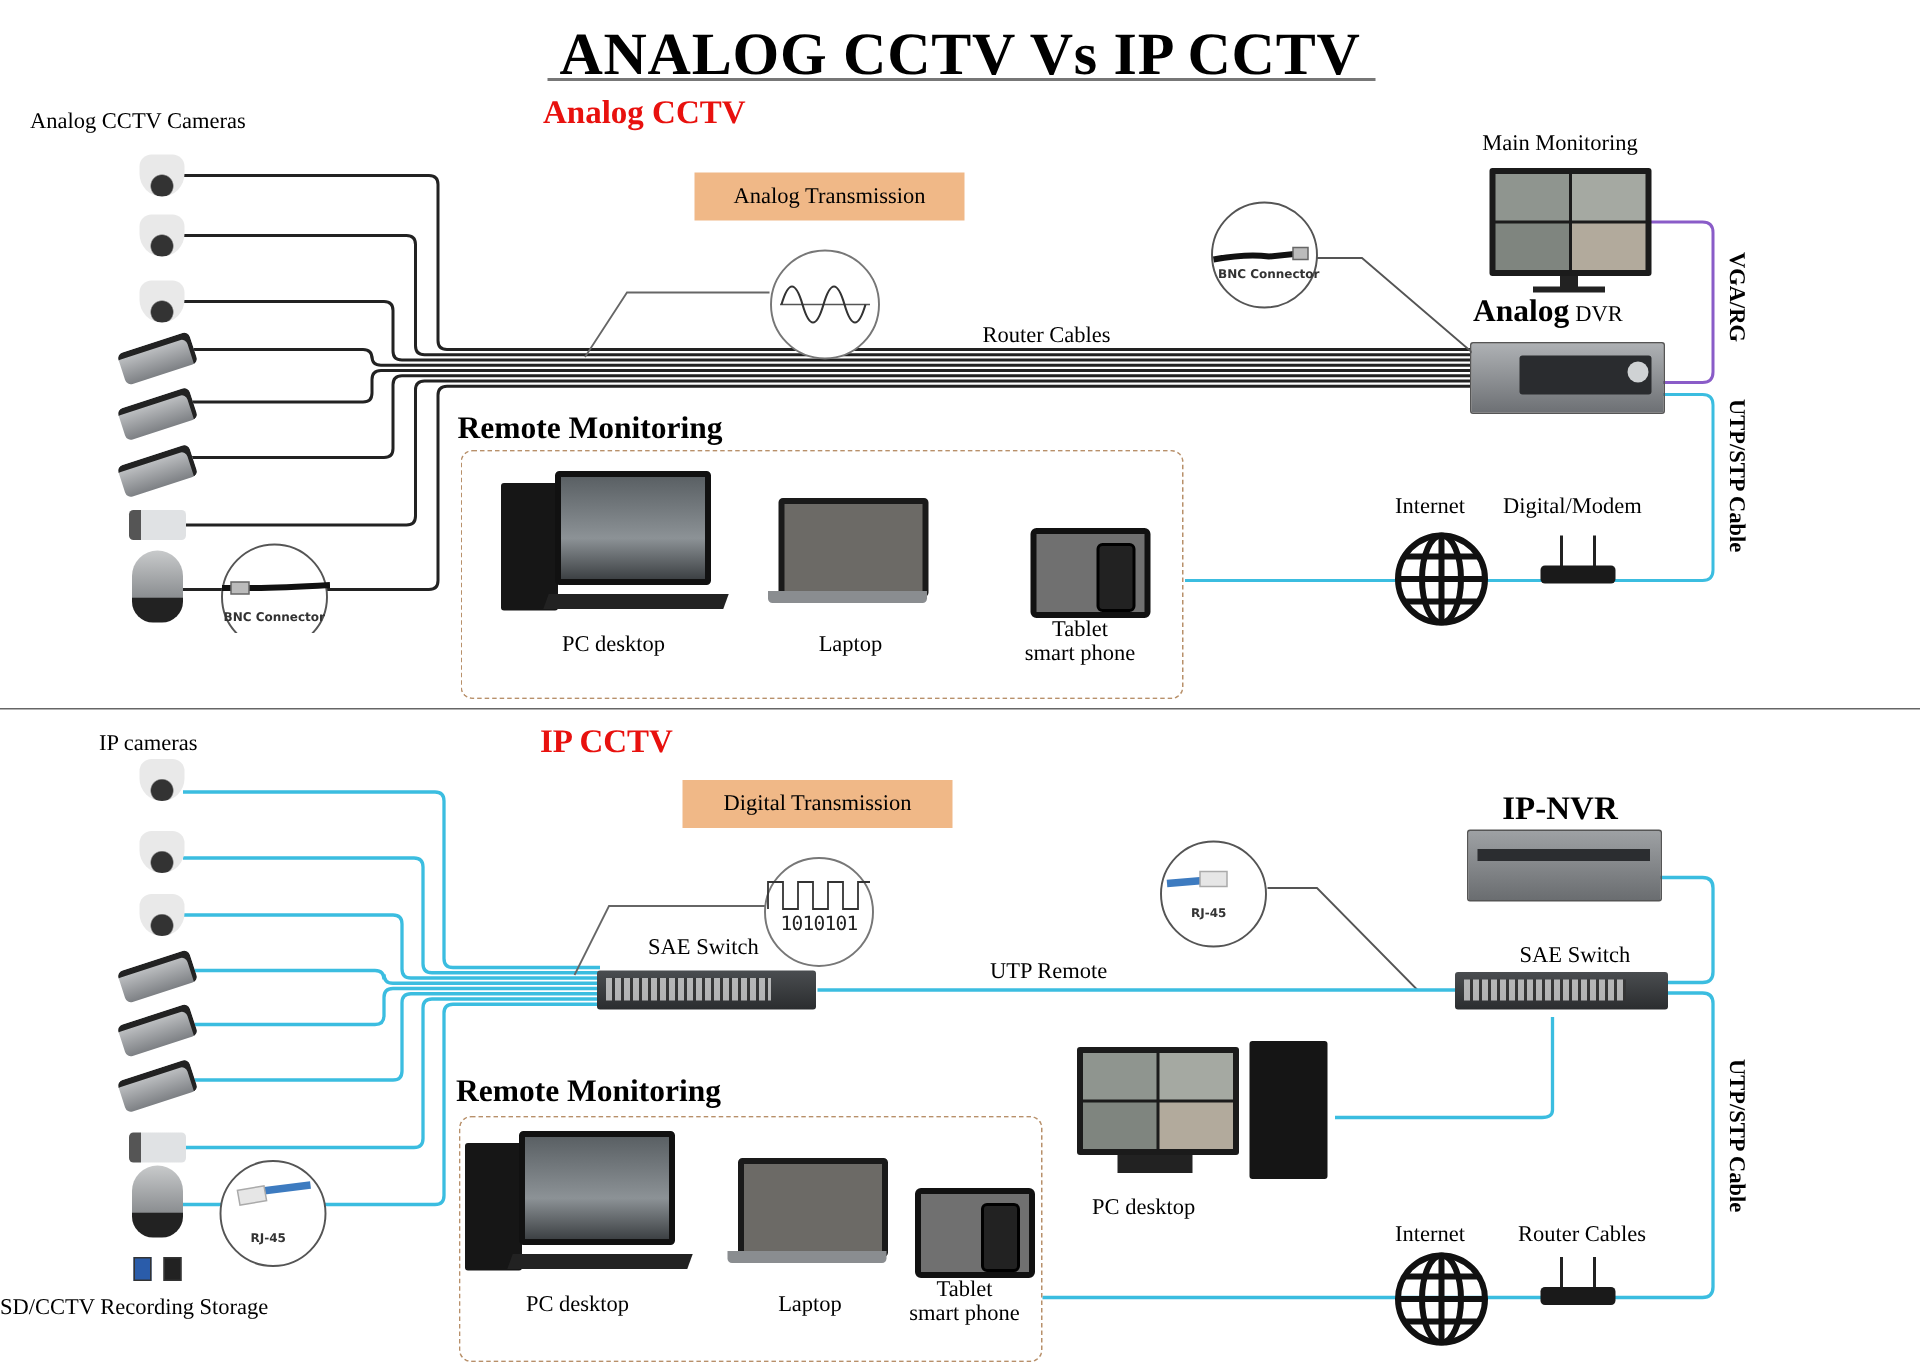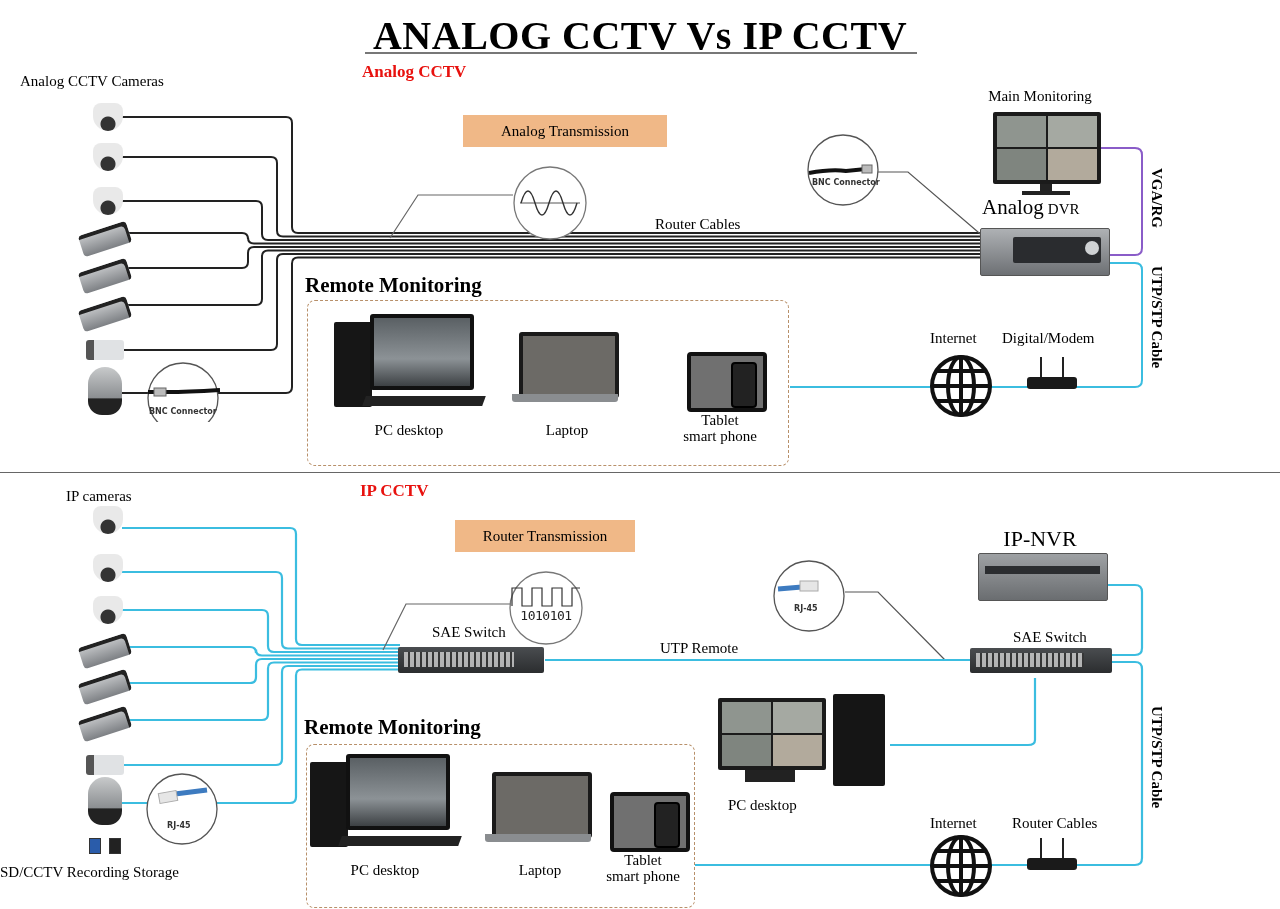--- a/index.html
+++ b/index.html
@@ -1,23 +1,23 @@
 <!DOCTYPE html>
 <html><head>
 <meta charset="utf-8">
 <style>
   html,body{margin:0;padding:0;background:#fff;}
   body{width:1280px;height:909px;position:relative;overflow:hidden;font-family:"Liberation Serif","DejaVu Serif",serif;color:#000;}
   .abs{position:absolute;}
   svg#wires{position:absolute;left:0;top:0;}
   .title{left:0;width:1280px;top:12px;text-align:center;font-size:40px;font-weight:bold;letter-spacing:0.5px;}
   .title-rule{left:365px;top:52px;width:552px;height:2px;background:#777;}
-  .sec{font-size:17px;font-weight:bold;color:#e8110e;}
+  .sec{font-size:22px;font-weight:bold;color:#e8110e;}
   .lbl{font-size:15px;white-space:nowrap;}
-  .big{font-size:21px;font-weight:normal;white-space:nowrap;}
+  .big{font-size:21px;font-weight:bold;white-space:nowrap;}
   .tag{background:#f0b887;font-size:15px;text-align:center;line-height:32px;height:32px;}
   .vert{writing-mode:vertical-rl;font-weight:bold;font-size:15px;white-space:nowrap;}
   .box{border:1.5px dashed #b8906a;border-radius:8px;}
   .divider{left:0;top:472px;width:1280px;height:1px;background:#666;}
   .center{text-align:center;}
   .device{position:absolute;}
 </style>
 </head>
 <body>
 
@@ -69,21 +69,21 @@
     <div class="device" style="left:93px;top:103px;width:30px;height:28px;border-radius:8px 8px 15px 15px;background:radial-gradient(circle at 50% 75%,#333 0 7px,#e9e9e9 8px);"></div>
     <div class="device" style="left:93px;top:143px;width:30px;height:28px;border-radius:8px 8px 15px 15px;background:radial-gradient(circle at 50% 75%,#333 0 7px,#e9e9e9 8px);"></div>
     <div class="device" style="left:93px;top:187px;width:30px;height:28px;border-radius:8px 8px 15px 15px;background:radial-gradient(circle at 50% 75%,#333 0 7px,#e9e9e9 8px);"></div>
     <div class="device" style="left:80px;top:228px;width:50px;height:22px;border-radius:4px;background:linear-gradient(#c9cbcd,#7d8084);transform:rotate(-18deg);box-shadow:-3px 4px 0 #222 inset;"></div>
     <div class="device" style="left:80px;top:265px;width:50px;height:22px;border-radius:4px;background:linear-gradient(#c9cbcd,#7d8084);transform:rotate(-18deg);box-shadow:-3px 4px 0 #222 inset;"></div>
     <div class="device" style="left:80px;top:303px;width:50px;height:22px;border-radius:4px;background:linear-gradient(#c9cbcd,#7d8084);transform:rotate(-18deg);box-shadow:-3px 4px 0 #222 inset;"></div>
     <div class="device" style="left:86px;top:340px;width:38px;height:20px;border-radius:3px;background:linear-gradient(90deg,#555 0 8px,#e0e2e4 8px);"></div>
     <div class="device" style="left:88px;top:367px;width:34px;height:48px;border-radius:17px 17px 14px 14px;background:linear-gradient(#c8cacb,#8b8e91 65%,#222 66%);"></div>
   </div>
 
-<div class="abs tag" style="left:463px;top:115px;width:204px;">Analog Transmission</div>
+<div class="abs tag" style="left:463px;top:115px;width:180px;">Analog Transmission</div>
 
 <svg class="abs" style="left:512px;top:165px;" width="76" height="76">
   <circle cx="38" cy="38" r="36" fill="#fff" stroke="#777" stroke-width="1.3"></circle>
   <line x1="8" y1="38" x2="68" y2="38" stroke="#555" stroke-width="1"></line>
   <path d="M8 38 Q15 14 22 38 T36 38 T50 38 T64 38" stroke="#333" fill="none" stroke-width="1.4" transform="translate(1,0)"></path>
 </svg>
 
 <div class="abs lbl" style="left:655px;top:216px;">Router Cables</div>
 
 <svg class="abs" style="left:806px;top:133px;" width="74" height="74">
@@ -180,21 +180,21 @@
     <div class="device" style="left:80px;top:676px;width:50px;height:22px;border-radius:4px;background:linear-gradient(#c9cbcd,#7d8084);transform:rotate(-18deg);box-shadow:-3px 4px 0 #222 inset;"></div>
     <div class="device" style="left:80px;top:713px;width:50px;height:22px;border-radius:4px;background:linear-gradient(#c9cbcd,#7d8084);transform:rotate(-18deg);box-shadow:-3px 4px 0 #222 inset;"></div>
     <div class="device" style="left:86px;top:755px;width:38px;height:20px;border-radius:3px;background:linear-gradient(90deg,#555 0 8px,#e0e2e4 8px);"></div>
     <div class="device" style="left:88px;top:777px;width:34px;height:48px;border-radius:17px 17px 14px 14px;background:linear-gradient(#c8cacb,#8b8e91 65%,#222 66%);"></div>
   </div>
 
 <div class="device" style="left:89px;top:838px;width:10px;height:14px;background:#2a5caa;border:1px solid #333;"></div>
 <div class="device" style="left:109px;top:838px;width:10px;height:14px;background:#222;border:1px solid #333;"></div>
 <div class="abs lbl" style="left:0;top:864px;">SD/CCTV Recording Storage</div>
 
-<div class="abs tag" style="left:455px;top:520px;width:180px;">Router Transmission</div>
+<div class="abs tag" style="left:455px;top:520px;width:180px;">Digital Transmission</div>
 
 <svg class="abs" style="left:508px;top:570px;" width="76" height="76">
   <circle cx="38" cy="38" r="36" fill="#fff" stroke="#777" stroke-width="1.3"></circle>
   <path d="M4 36 L4 18 L14 18 L14 36 L24 36 L24 18 L34 18 L34 36 L44 36 L44 18 L54 18 L54 36 L64 36 L64 18 L72 18" stroke="#333" fill="none" stroke-width="1.2"></path>
   <text x="38" y="50" text-anchor="middle" font-size="13" font-family="DejaVu Sans Mono, monospace" fill="#222" letter-spacing="-0.5">1010101</text>
 </svg>
 
 <div class="abs lbl" style="left:432px;top:624px;">SAE Switch</div>
 <div class="device" style="left:398px;top:647px;width:146px;height:26px;background:linear-gradient(#4a4d50,#2b2d2f);border-radius:2px;">
   <div style="position:absolute;left:6px;top:5px;width:110px;height:15px;background:repeating-linear-gradient(90deg,#dcdcdc 0 4px,#333 4px 6px);opacity:0.75;"></div>

